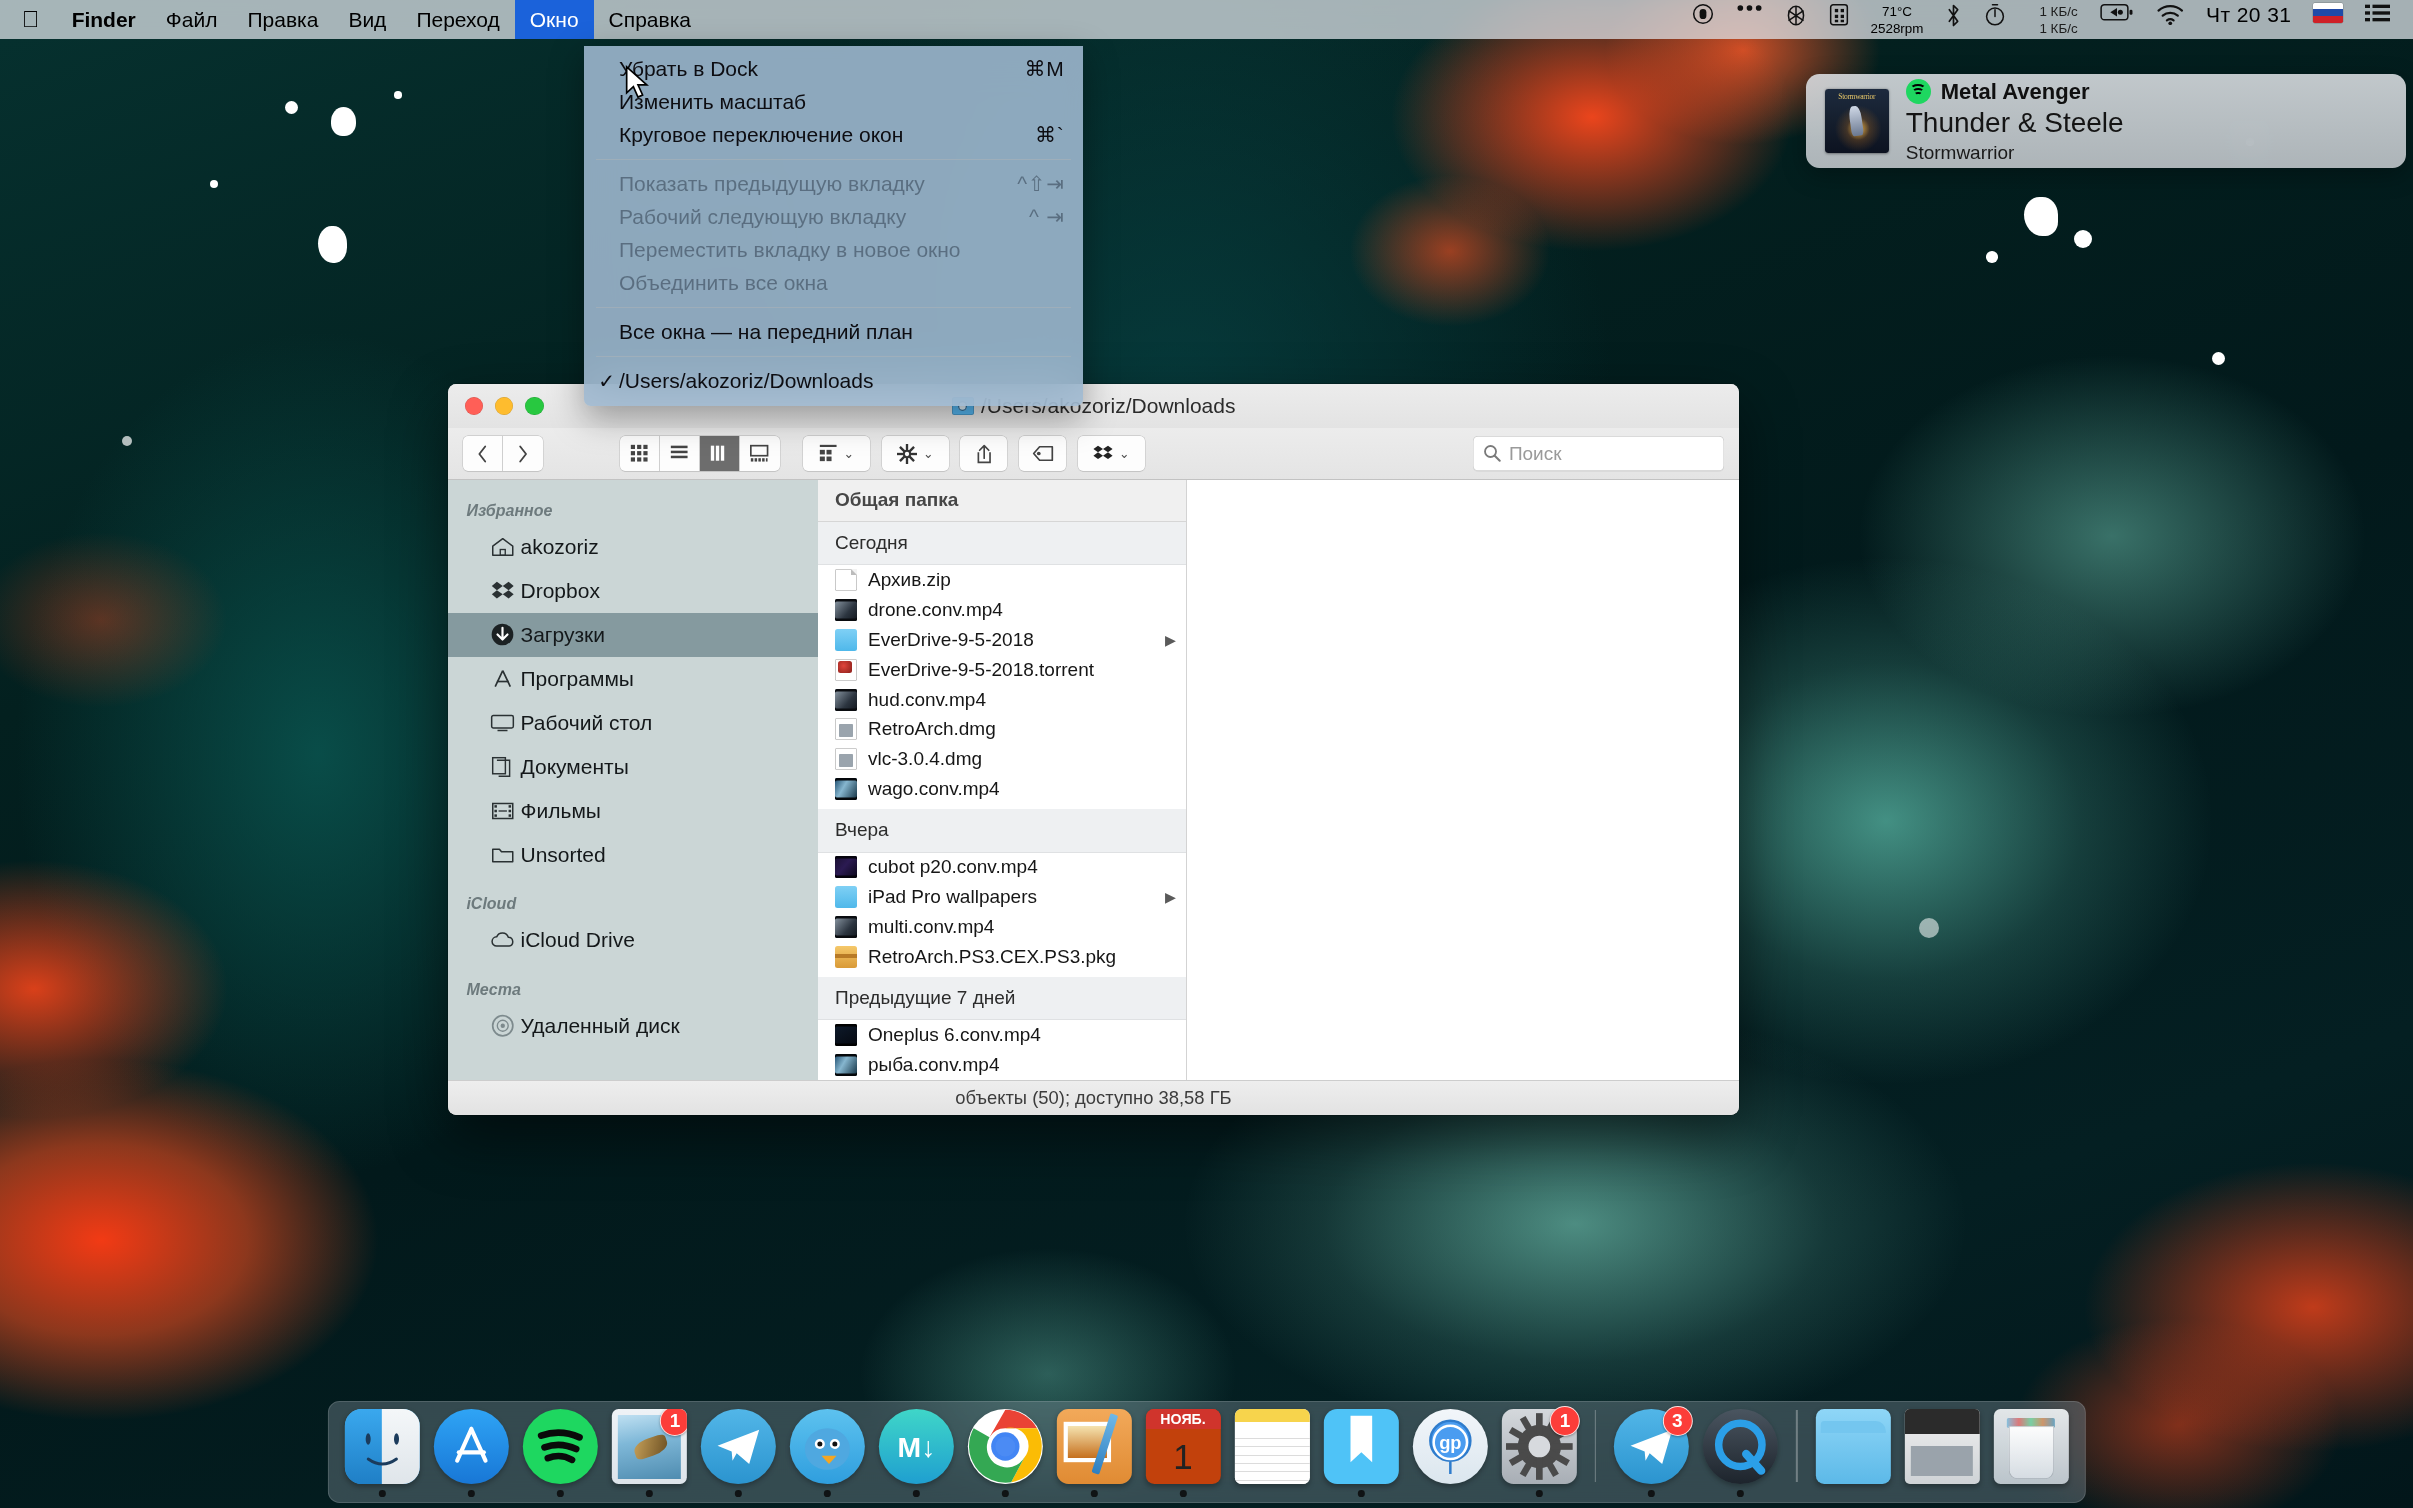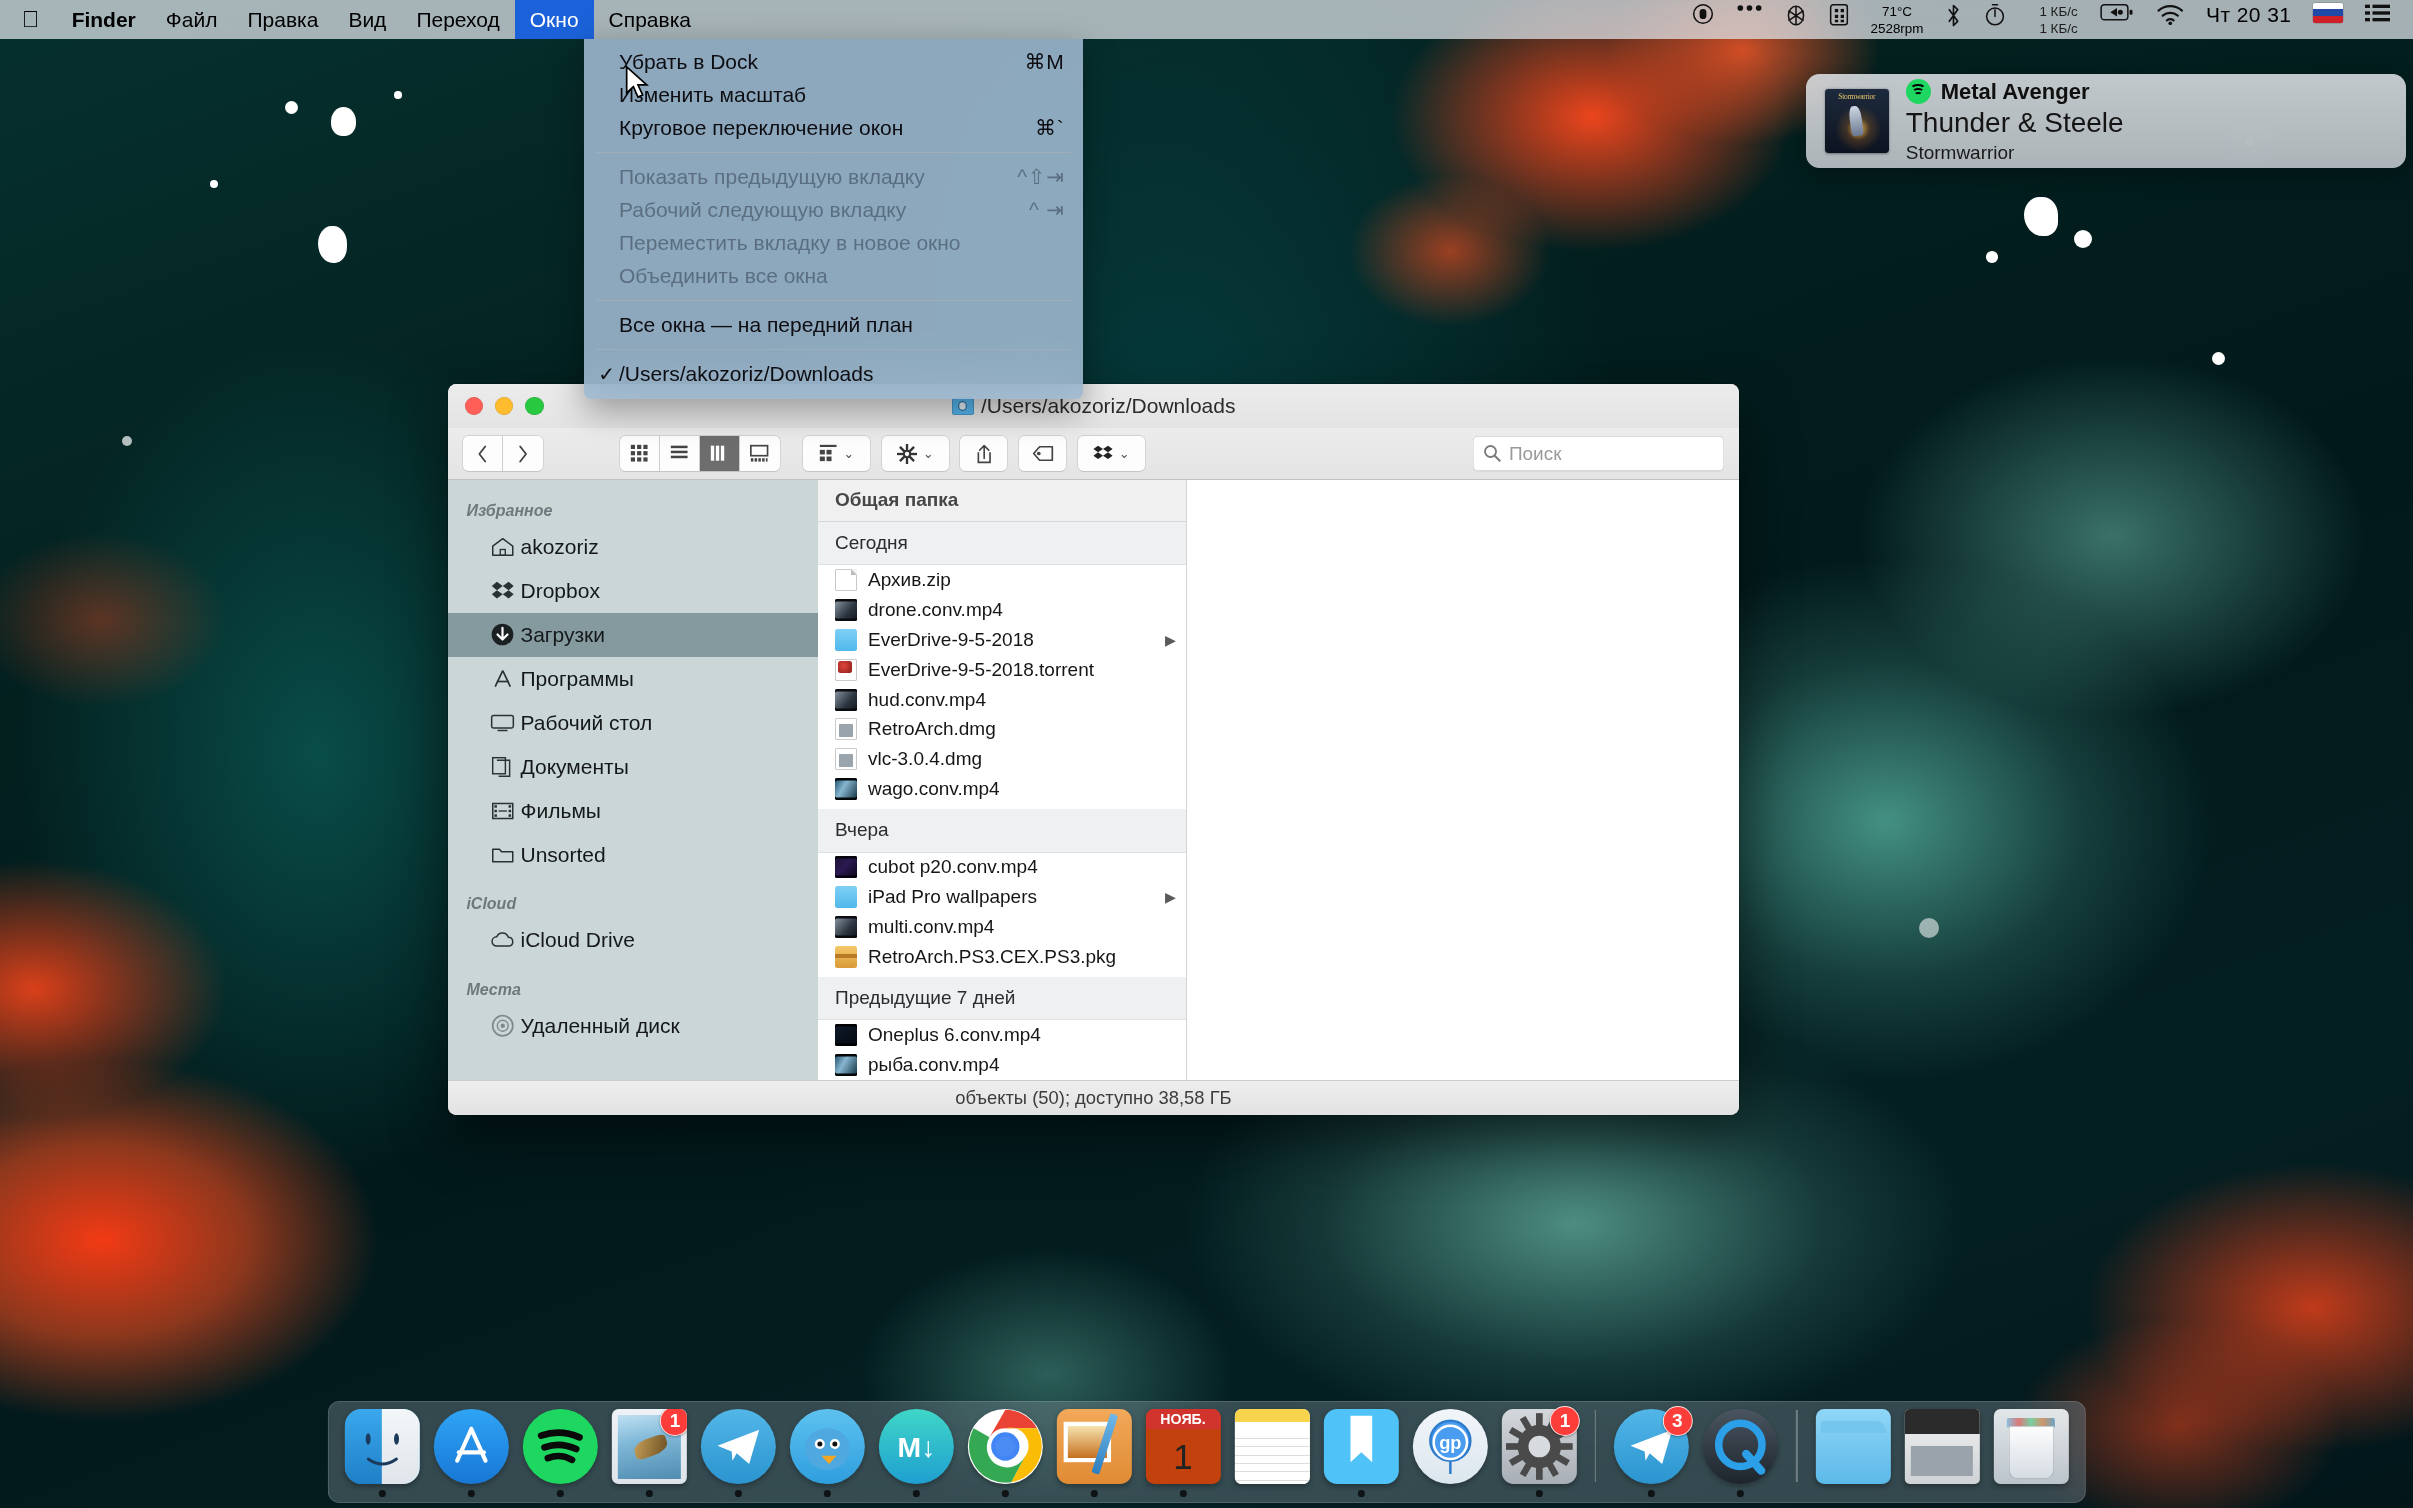--- a/index.html
+++ b/index.html
@@ -58,21 +58,21 @@
   .fanspeed { font-size: 13.4px; line-height: 17px; text-align: center; font-weight: 500; }
   .clock { font-size: 21px; letter-spacing: 0.4px; }
   .flag { width: 30px; height: 20px; border-radius: 1.7px; overflow: hidden; box-shadow: 0 0 0 0.4px rgba(0,0,0,.25); }
   .flag i { display: block; height: 6.7px; }
   .flag i:nth-child(1) { background: #fff; }
   .flag i:nth-child(2) { background: #1f4aa8; }
   .flag i:nth-child(3) { background: #cf2027; }
 
   
   #winmenu {
-    position: absolute; top: 39px; left: 584px; width: 499px;
+    position: absolute; top: 46px; left: 584px; width: 499px;
     background: rgba(160,185,210,.88);
     backdrop-filter: blur(23.5px) saturate(140%);
     border-radius: 0 0 6.7px 6.7px;
     box-shadow: 0 11.7px 34px rgba(0,0,0,.35);
     padding: 6.7px 0 8.4px; z-index: 70;
     font-size: 21px; color: #0d0d12;
   }
   .mi { display: flex; align-items: center; padding: 1.7px 18.4px 1.7px 35px; height: 33px; white-space: nowrap; }
   .mi .lbl { flex: 1; }
   .mi .key { margin-left: 17px; font-size: 21px; letter-spacing: 0.8px; }

